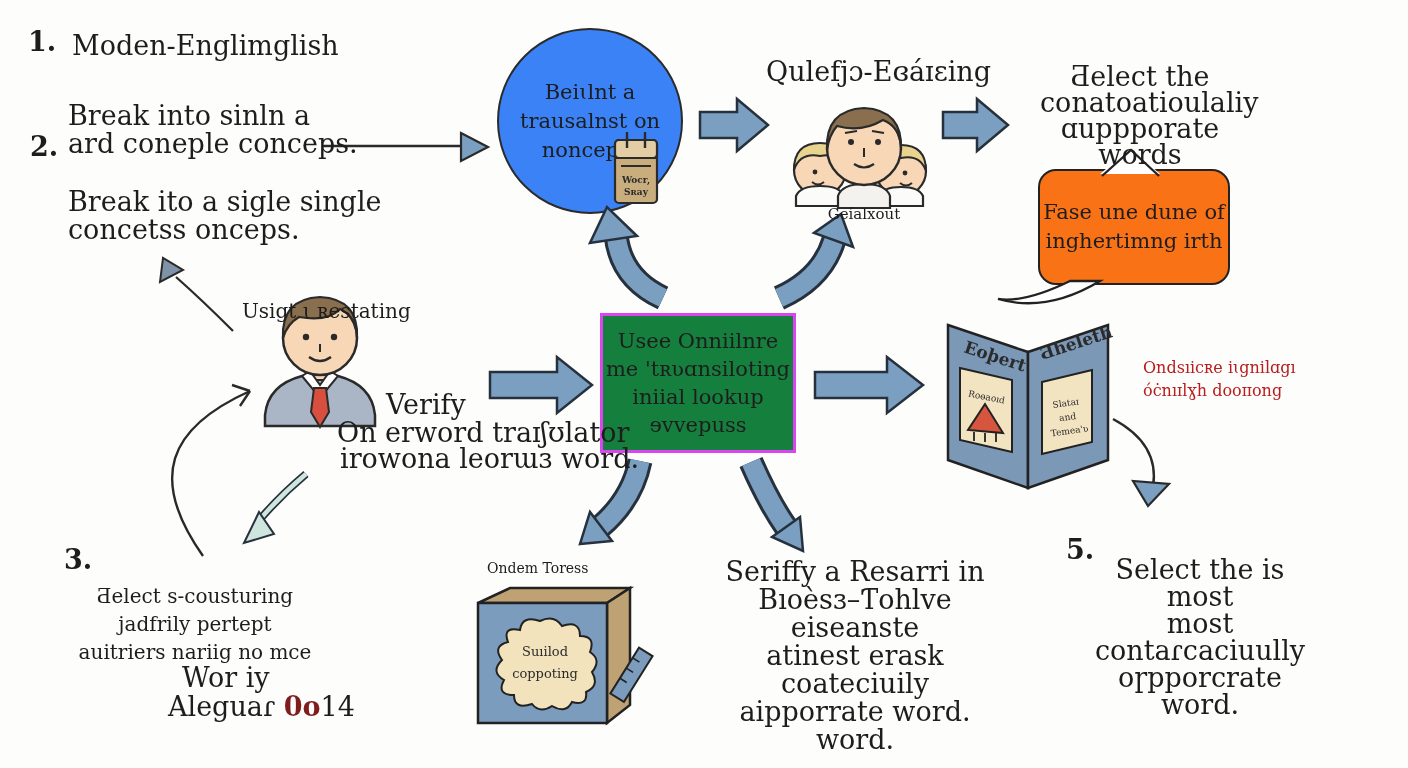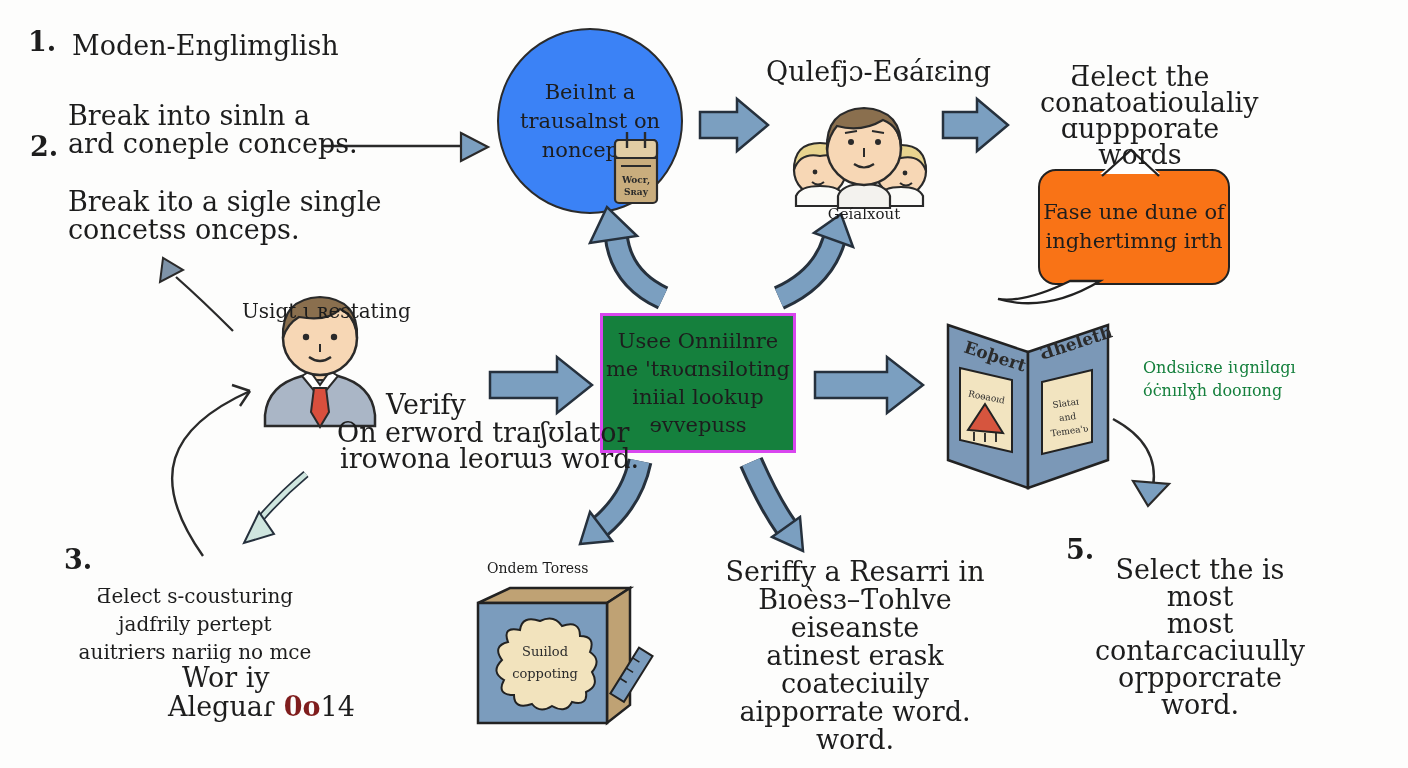--- a/index.html
+++ b/index.html
@@ -191,21 +191,21 @@
   <div class="abs txt" style="left:337px;top:419px;">On erword traɪʃʊlator</div>
   <div class="abs txt" style="left:340px;top:445px;">irowona leorɯɜ word.</div>
 
   <div class="abs txt" style="left:766px;top:58px;">Qulefjɔ-Eɞáɪɛing</div>
   <div class="abs txt ctr" style="left:809px;top:200px;width:110px;font-size:15px;">Geíalxout</div>
 
   <div class="abs txt pre ctr" style="left:1040px;top:64px;width:200px;line-height:26px;">Ƌelect the
 conatoatioulaliy
 ɑuppporate words</div>
 
-  <div class="abs pre" style="left:1143px;top:356px;font-size:16px;line-height:23px;color:#15803d;z-index:3;">Ondsıicʀe iɩgnilɑgı
+  <div class="abs pre" style="left:1143px;top:356px;font-size:16px;line-height:23px;color:#b91c1c;z-index:3;">Ondsıicʀe iɩgnilɑgı
 óċnıɪlɣh dooɪɪong</div>
 
   <div class="abs num" style="left:1066px;top:534px;">5.</div>
   <div class="abs txt pre ctr" style="left:1080px;top:556px;width:240px;line-height:27px;">Select the is most
 most contaɾcaciuully
 oɼpporcrate word.</div>
 
   <div class="abs num" style="left:64px;top:544px;">3.</div>
   <div class="abs txt pre ctr" style="left:70px;top:562px;width:250px;font-size:20px;margin-top:20px;">Ƌelect s-cousturing
 jadfrily pertept

